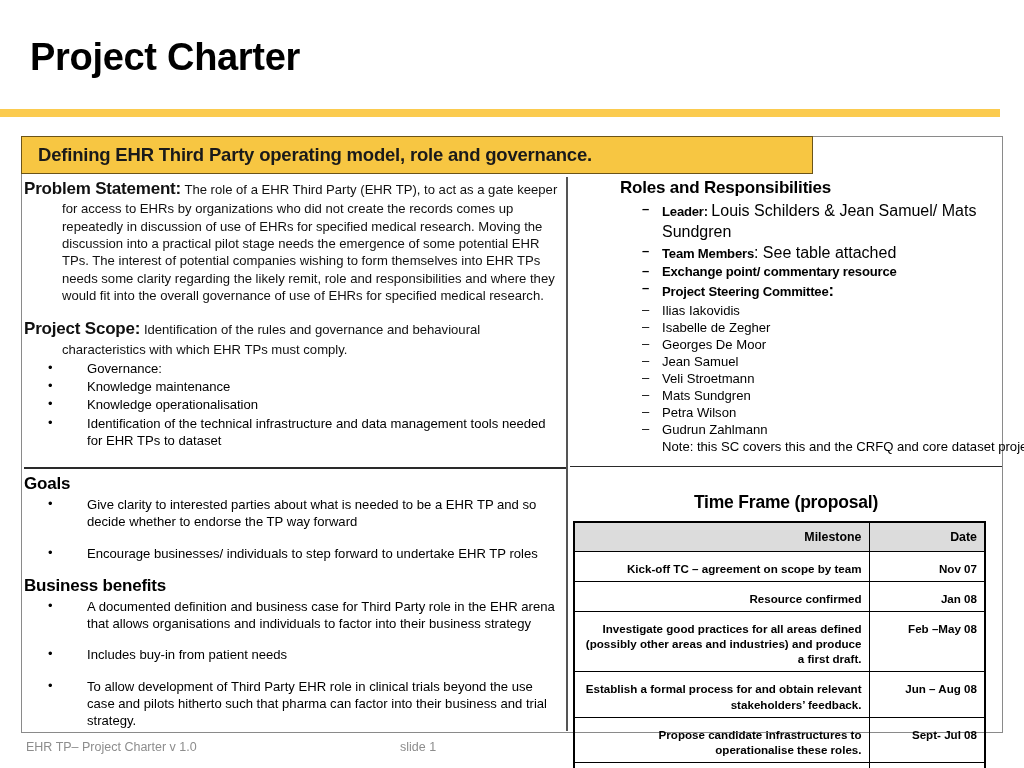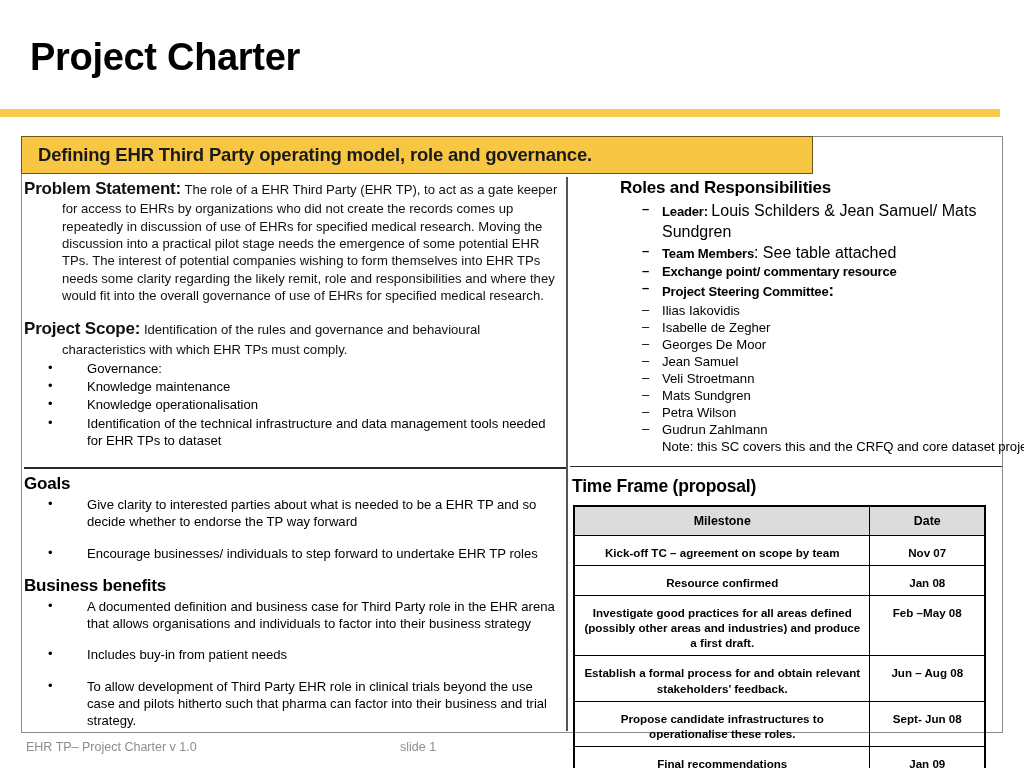--- a/index.html
+++ b/index.html
@@ -185,38 +185,39 @@
     line-height: 1.32;
   }
   .note-block {
     padding-left: 42px;
     font-size: 13.1px;
     line-height: 1.32;
   }
 
   
   .tf-title {
+    text-align: center;
     font-size: 17.5px;
     font-weight: bold;
     letter-spacing: -0.2px;
-    margin: 6px 0 8px 0;
+    margin: 22px 0 8px 0;
   }
   table.tf {
     border-collapse: collapse;
     width: 411px;
     margin-left: 1px;
     table-layout: fixed;
     border: 2px solid #000000;
   }
   table.tf th, table.tf td {
     border: 1.3px solid #000000;
     font-size: 11.6px;
     font-weight: bold;
     padding: 9px 7px 5px 8px;
-    text-align: center;
+    text-align: right;
     vertical-align: top;
     line-height: 1.30;
   }
   table.tf th {
     background: #DCDCDC;
     font-size: 12.4px;
     padding-top: 6px;
     padding-bottom: 6px;
   }
   table.tf col.c1 { width: 295px; }
@@ -347,21 +348,21 @@
       <tr>
         <td>Investigate good practices for all areas defined (possibly other areas and industries) and produce a first draft.</td>
         <td>Feb –May 08</td>
       </tr>
       <tr>
         <td>Establish a formal process for and obtain relevant stakeholders’ feedback.</td>
         <td>Jun – Aug 08</td>
       </tr>
       <tr>
         <td>Propose candidate infrastructures to operationalise these roles.</td>
-        <td>Sept- Jun 08</td>
+        <td>Sept- Jul 08</td>
       </tr>
       <tr>
         <td>Final recommendations</td>
         <td>Jan 09</td>
       </tr>
     </tbody>
   </table>
 </div>
 
 <div class="footer footer-left">EHR TP– Project Charter  v 1.0</div>

